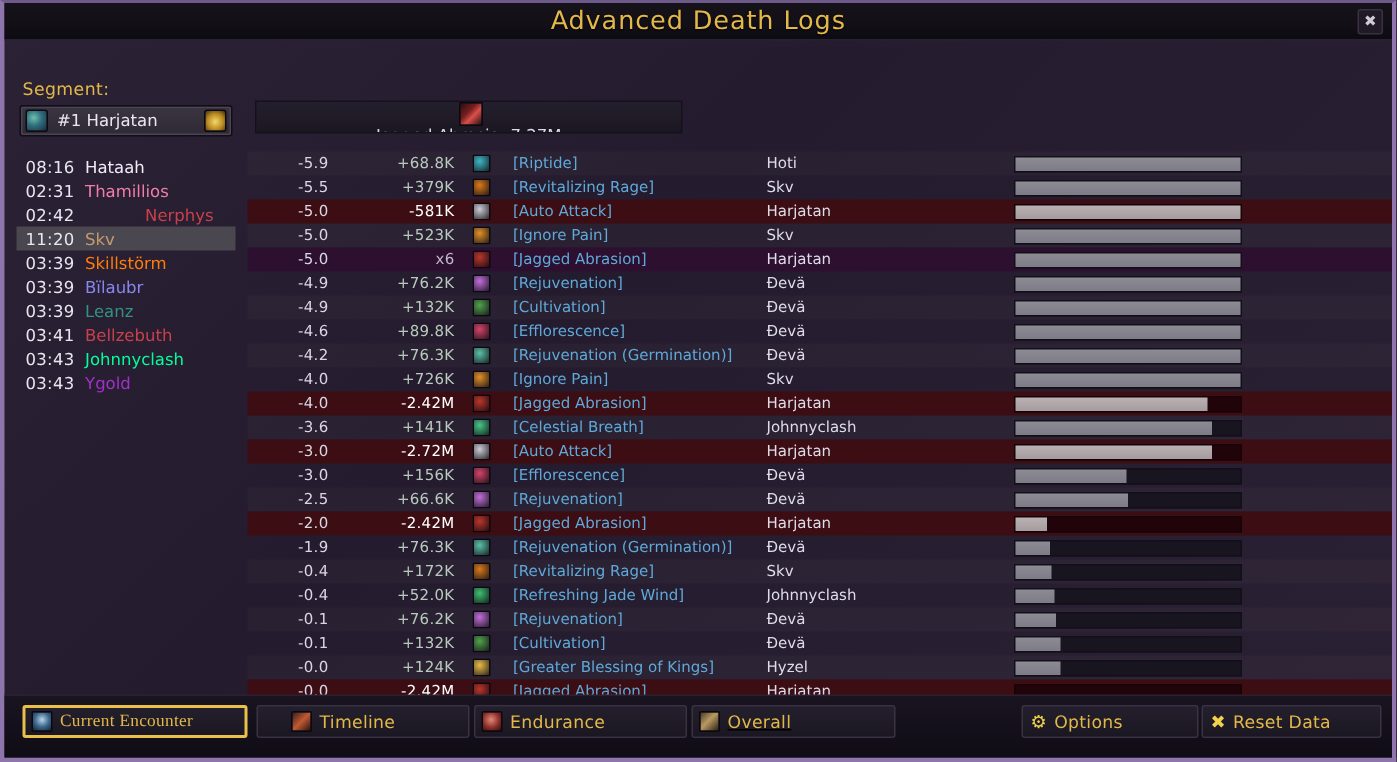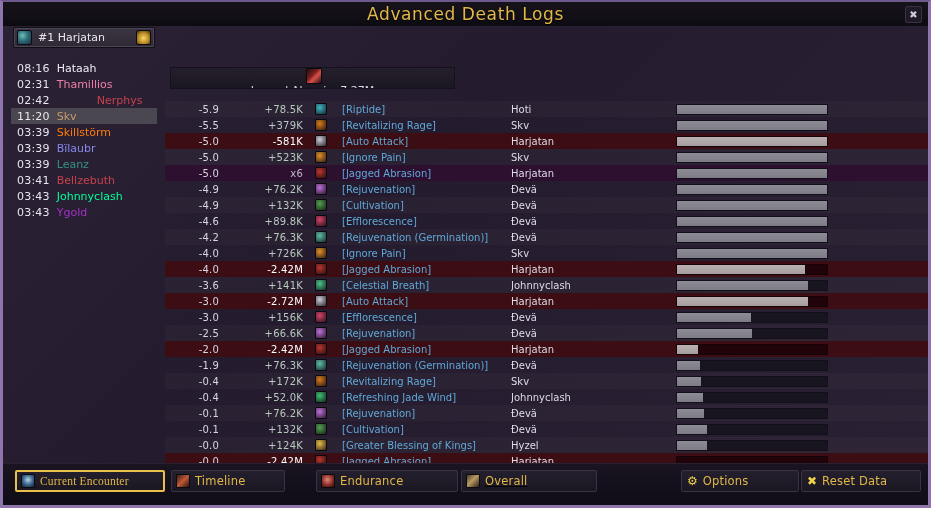--- a/index.html
+++ b/index.html
@@ -157,20 +157,21 @@
 <body>
 
 <div id="app">
 
   <div id="titlebar">
     <div class="ttl">Advanced Death Logs</div>
     <div id="closebtn">✖</div>
   </div>
 
   <div id="leftcol">
+    <div class="seglabel">Segment:</div>
     <div id="segdrop">
       <div class="seg-ico"></div>
       <div class="segtxt">#1 Harjatan</div>
       <div class="seg-drop-ico"></div>
     </div>
     <div id="deathlist">
         <div class="death-row">
           <span class="dtime">08:16</span>
           <span style="color: rgb(240, 235, 245);">Hataah</span>
         </div>
@@ -216,21 +217,21 @@
   <div id="main">
     <div id="summary">
         <div class="sum-ico claw"></div>
         <div class="sum-txt">Jagged Abrasio: 7.27M</div>
         <div class="sum-ico melee"></div>
         <div class="sum-txt">Melee: 3.30M</div>
       </div>
     <div id="tablewrap">
         <div class="row alt">
           <div class="c-time">-5.9</div>
-          <div class="c-amt heal">+78.5K</div>
+          <div class="c-amt heal">+68.8K</div>
           <div class="c-spell">
             <div class="sp-ico" style="background: radial-gradient(circle at 38% 35%, rgb(63, 182, 196) 0%, rgba(0, 0, 0, 0.75) 120%);"></div>
             <div class="sp-name">[Riptide]</div>
           </div>
           <div class="c-src">Hoti</div>
           <div class="c-bar">
             <div class="fill" style="width: 100%;"></div>
           </div>
         </div>
         <div class="row plain">
@@ -498,21 +499,21 @@
           </div>
         </div>
       </div>
   </div>
 
   <div id="bottombar">
     <div class="tbtn active" style="left:12px; width:150px;">
       <div class="bico ico-skull"></div>
       <div class="blbl">Current Encounter</div>
     </div>
-    <div class="tbtn" style="left:168px; width:114px;">
+    <div class="tbtn" style="left:168px; width:142px;padding-left:18px;">
       <div class="bico ico-time"></div>
       <div class="blbl">Timeline</div>
     </div>
     <div class="tbtn" style="left:313px; width:142px;">
       <div class="bico ico-endu"></div>
       <div class="blbl">Endurance</div>
     </div>
     <div class="tbtn" style="left:458px; width:136px;text-decoration:underline;">
       <div class="bico ico-over"></div>
       <div class="blbl">Overall</div>

